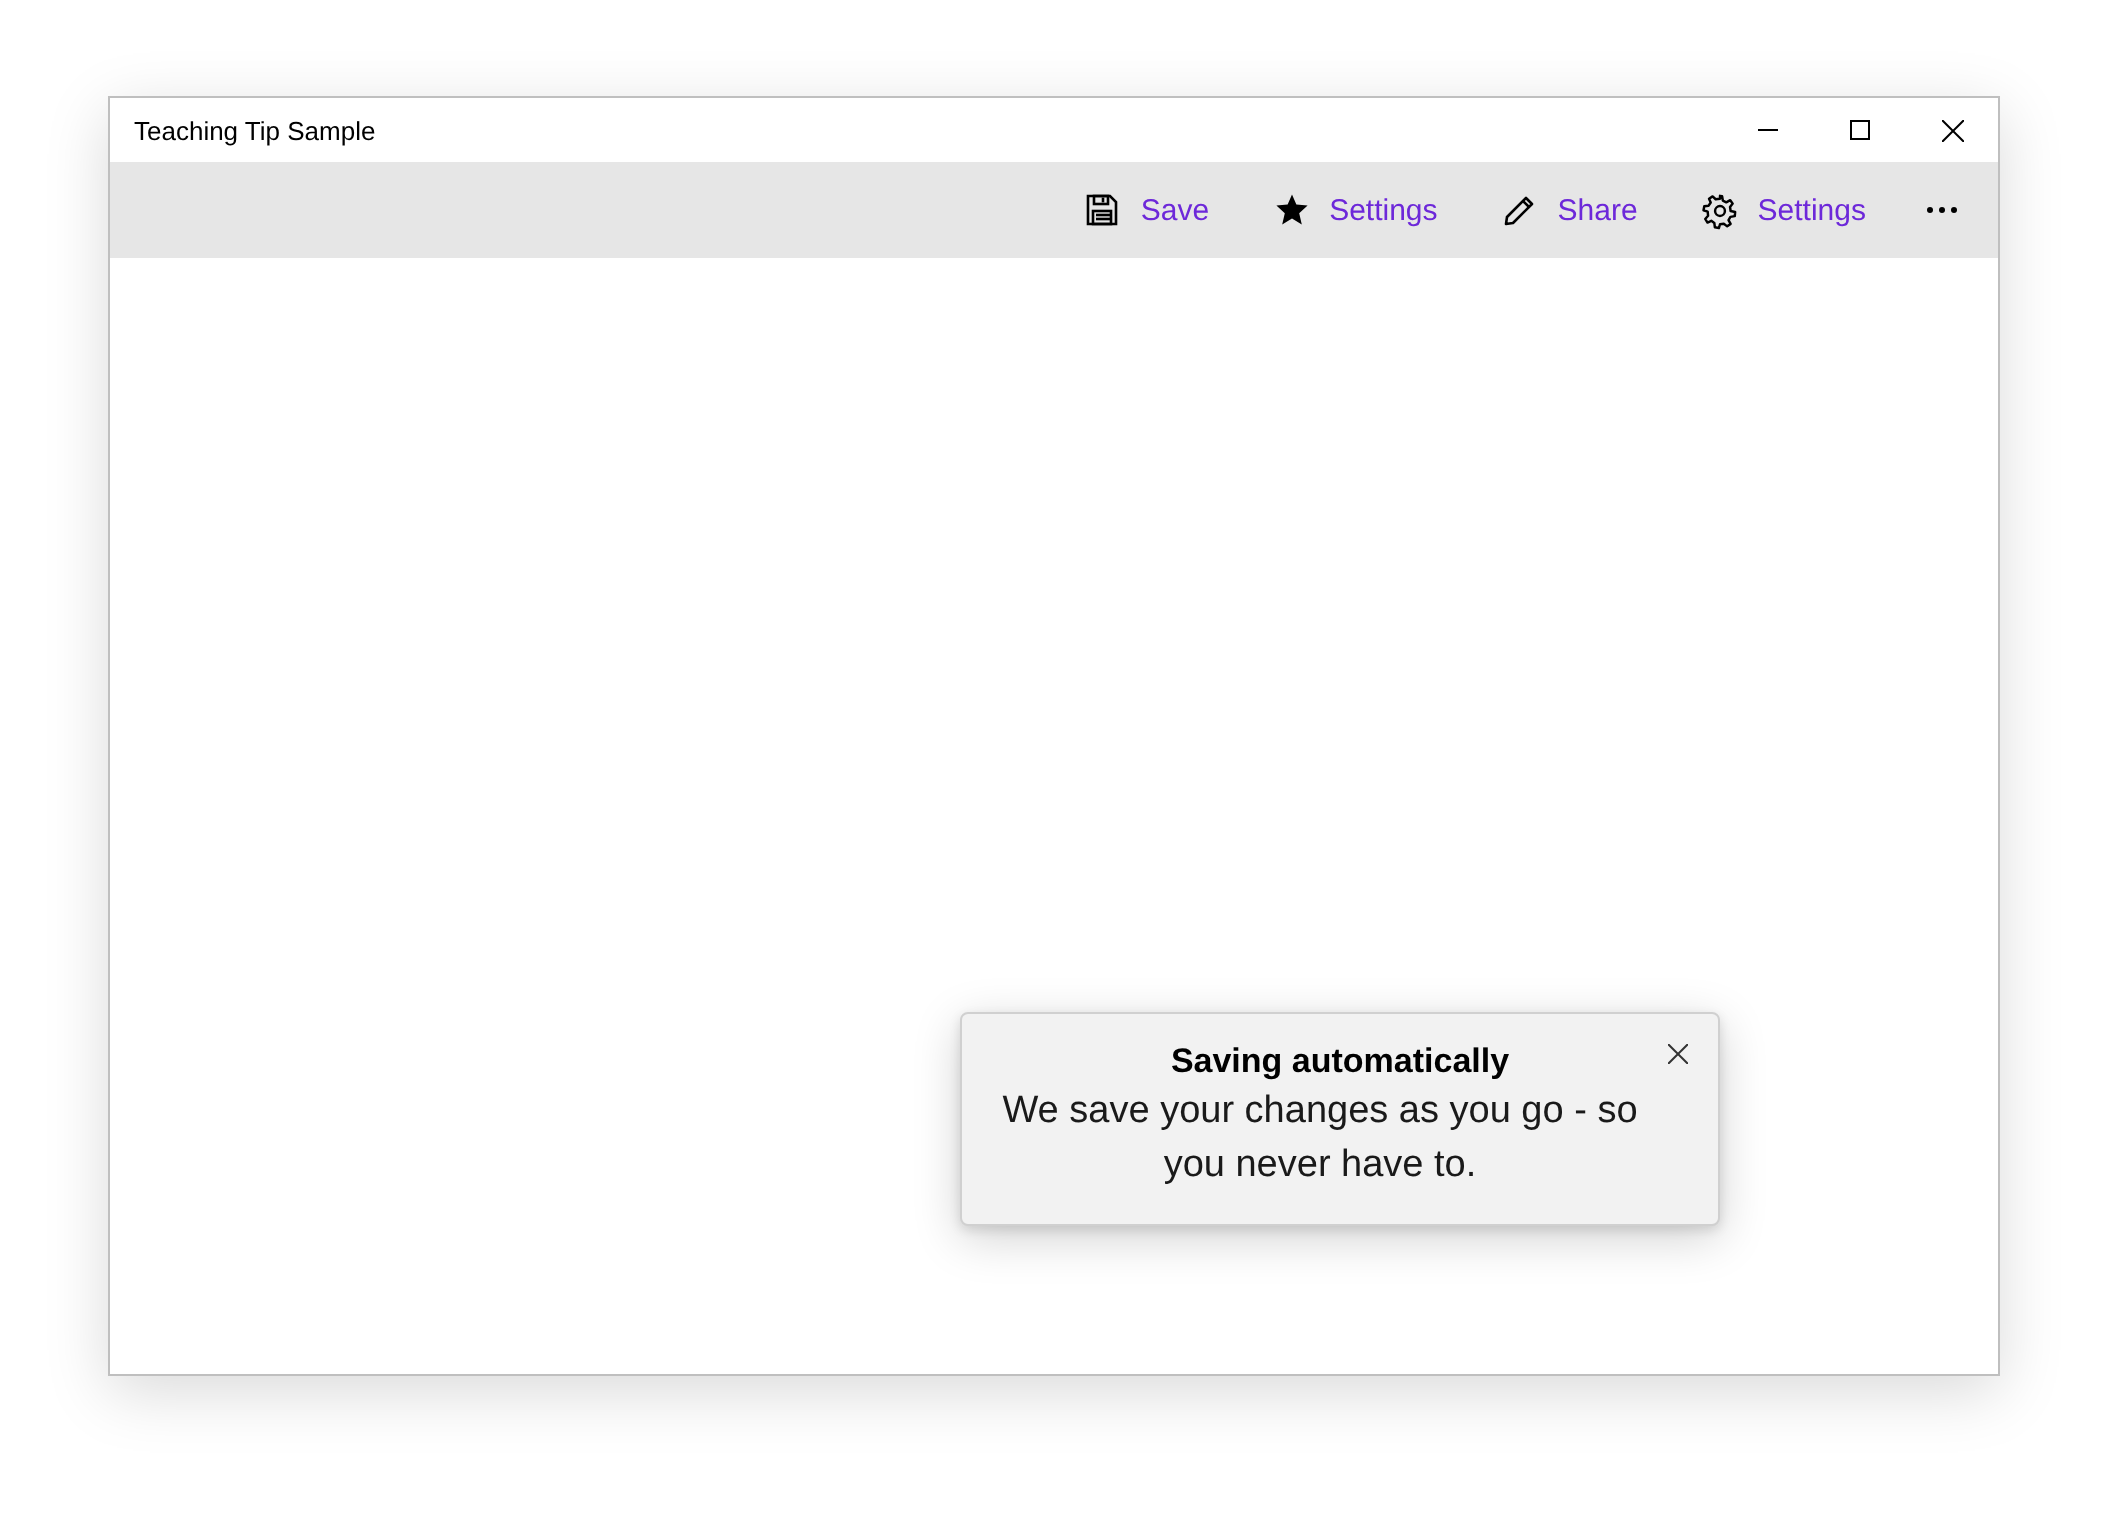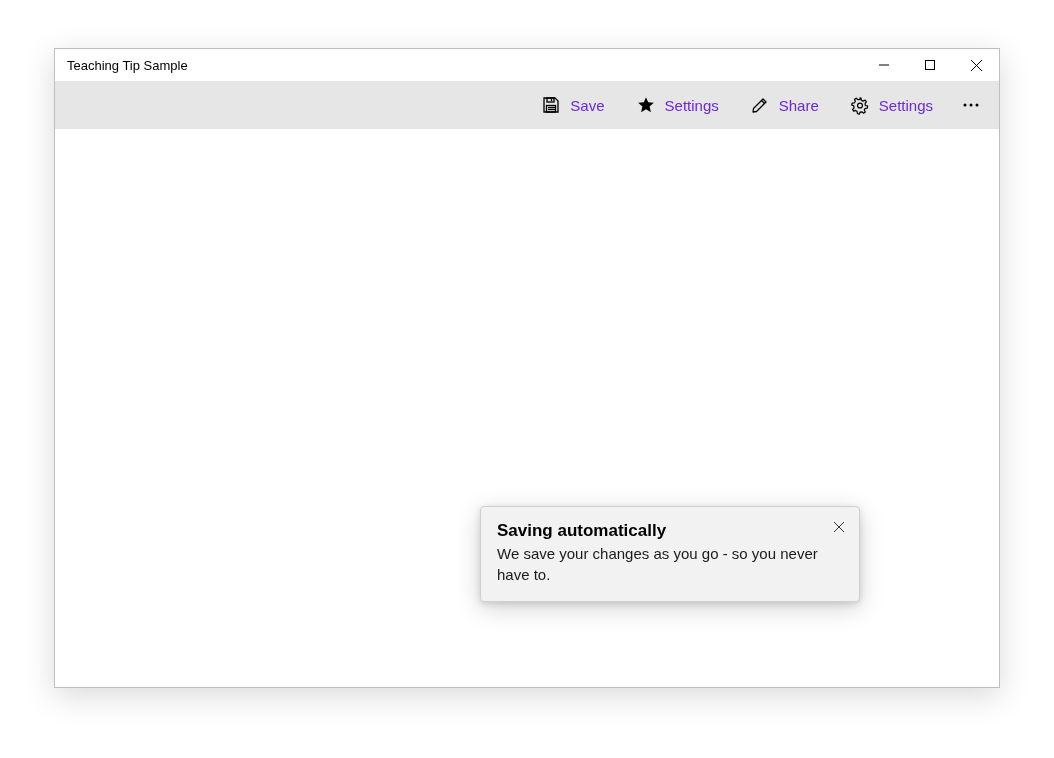--- a/index.html
+++ b/index.html
@@ -82,20 +82,21 @@
       height: 40px;
       display: flex;
       align-items: center;
       justify-content: center;
       cursor: default;
     }
     .content-area {
       flex: 1;
       background: #ffffff;
       position: relative;
+      text-align: center;
     }
     .teaching-tip {
       position: absolute;
       left: 425px;
       top: 377px;
       width: 380px;
       background: #f2f2f2;
       border: 1px solid #d0d0d0;
       border-radius: 4px;
       box-shadow: 0 6px 24px rgba(0,0,0,0.18), 0 2px 6px rgba(0,0,0,0.12);
@@ -112,21 +113,21 @@
       justify-content: center;
       cursor: default;
     }
     .tip-title {
       font-size: 17px;
       font-weight: 600;
       color: #000000;
       margin-bottom: 2px;
     }
     .tip-body {
-      font-size: 15px;
+      font-size: 19px;
       color: #1a1a1a;
       line-height: 1.4;
       padding-right: 20px;
     }
     svg {
       display: block;
     }
   </style>
 </head>
 <body>

